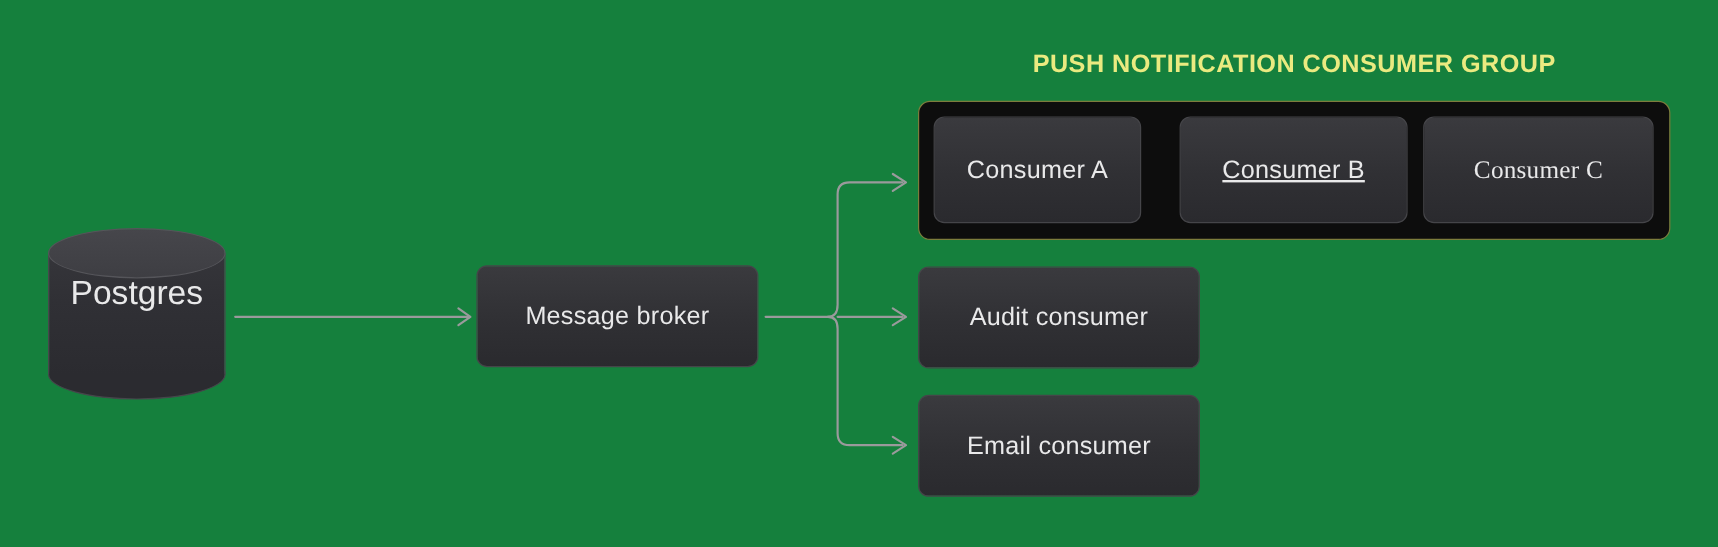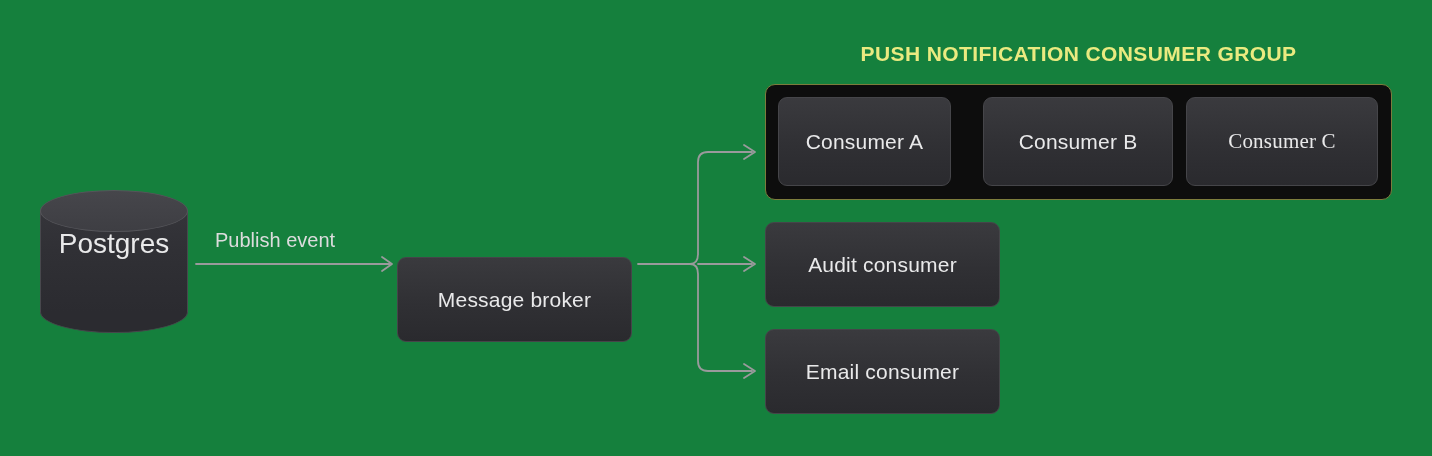--- a/index.html
+++ b/index.html
@@ -59,24 +59,23 @@
     font-size: 21px;
     letter-spacing: 0.2px;
     white-space: nowrap;
   }
 
   .node.broker {
     left: 397px;
     top: 221px;
     width: 235px;
     height: 85px;
-    margin-top: 36px;
   }
   .node.c-a { left: 778px;  top: 97px; width: 173px; height: 89px; }
-  .node.c-b { left: 983px;  top: 97px; width: 190px; height: 89px; }
+  .node.c-b { left: 983px;  top: 97px; width: 190px; height: 89px; text-decoration: underline; }
   .node.c-c { left: 1186px; top: 97px; width: 192px; height: 89px; font-family: Liberation Serif, serif; }
   .node.audit { left: 765px; top: 222px; width: 235px; height: 85px; }
   .node.email { left: 765px; top: 329px; width: 235px; height: 85px; }
 
   
   .cylinder {
     position: absolute;
     left: 40px;
     top: 190px;
     width: 148px;
@@ -155,21 +154,20 @@
 
   <div class="group-frame"></div>
 
   <div class="cylinder">
     <div class="cyl-bottom"></div>
     <div class="cyl-body"></div>
     <div class="cyl-top"></div>
     <div class="cyl-label">Postgres</div>
   </div>
 
-  <div class="edge-label">Publish event</div>
 
   <div class="node broker">
     <span>Message broker</span>
   </div>
 
   <div class="node c-a">
     <span>Consumer A</span>
   </div>
   <div class="node c-b">
     <span>Consumer B</span>

